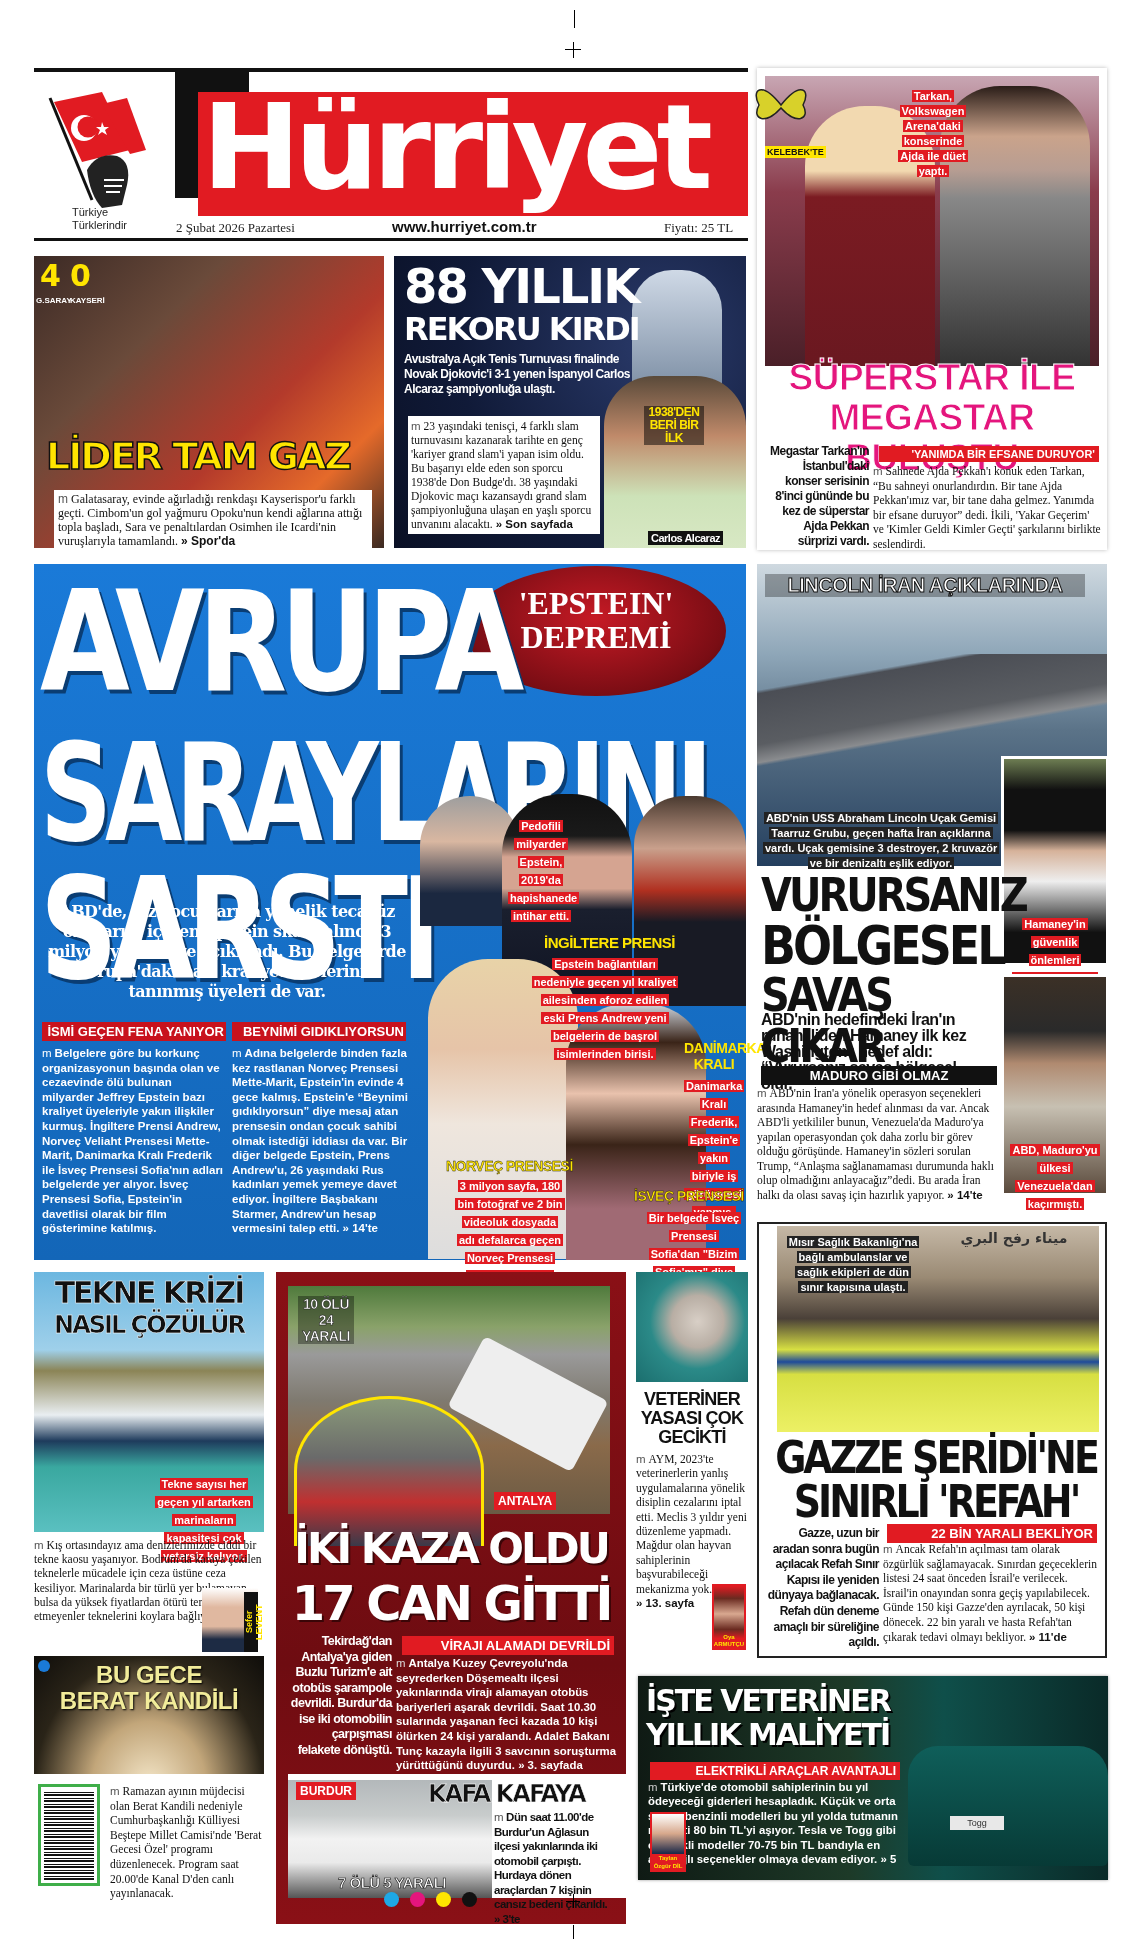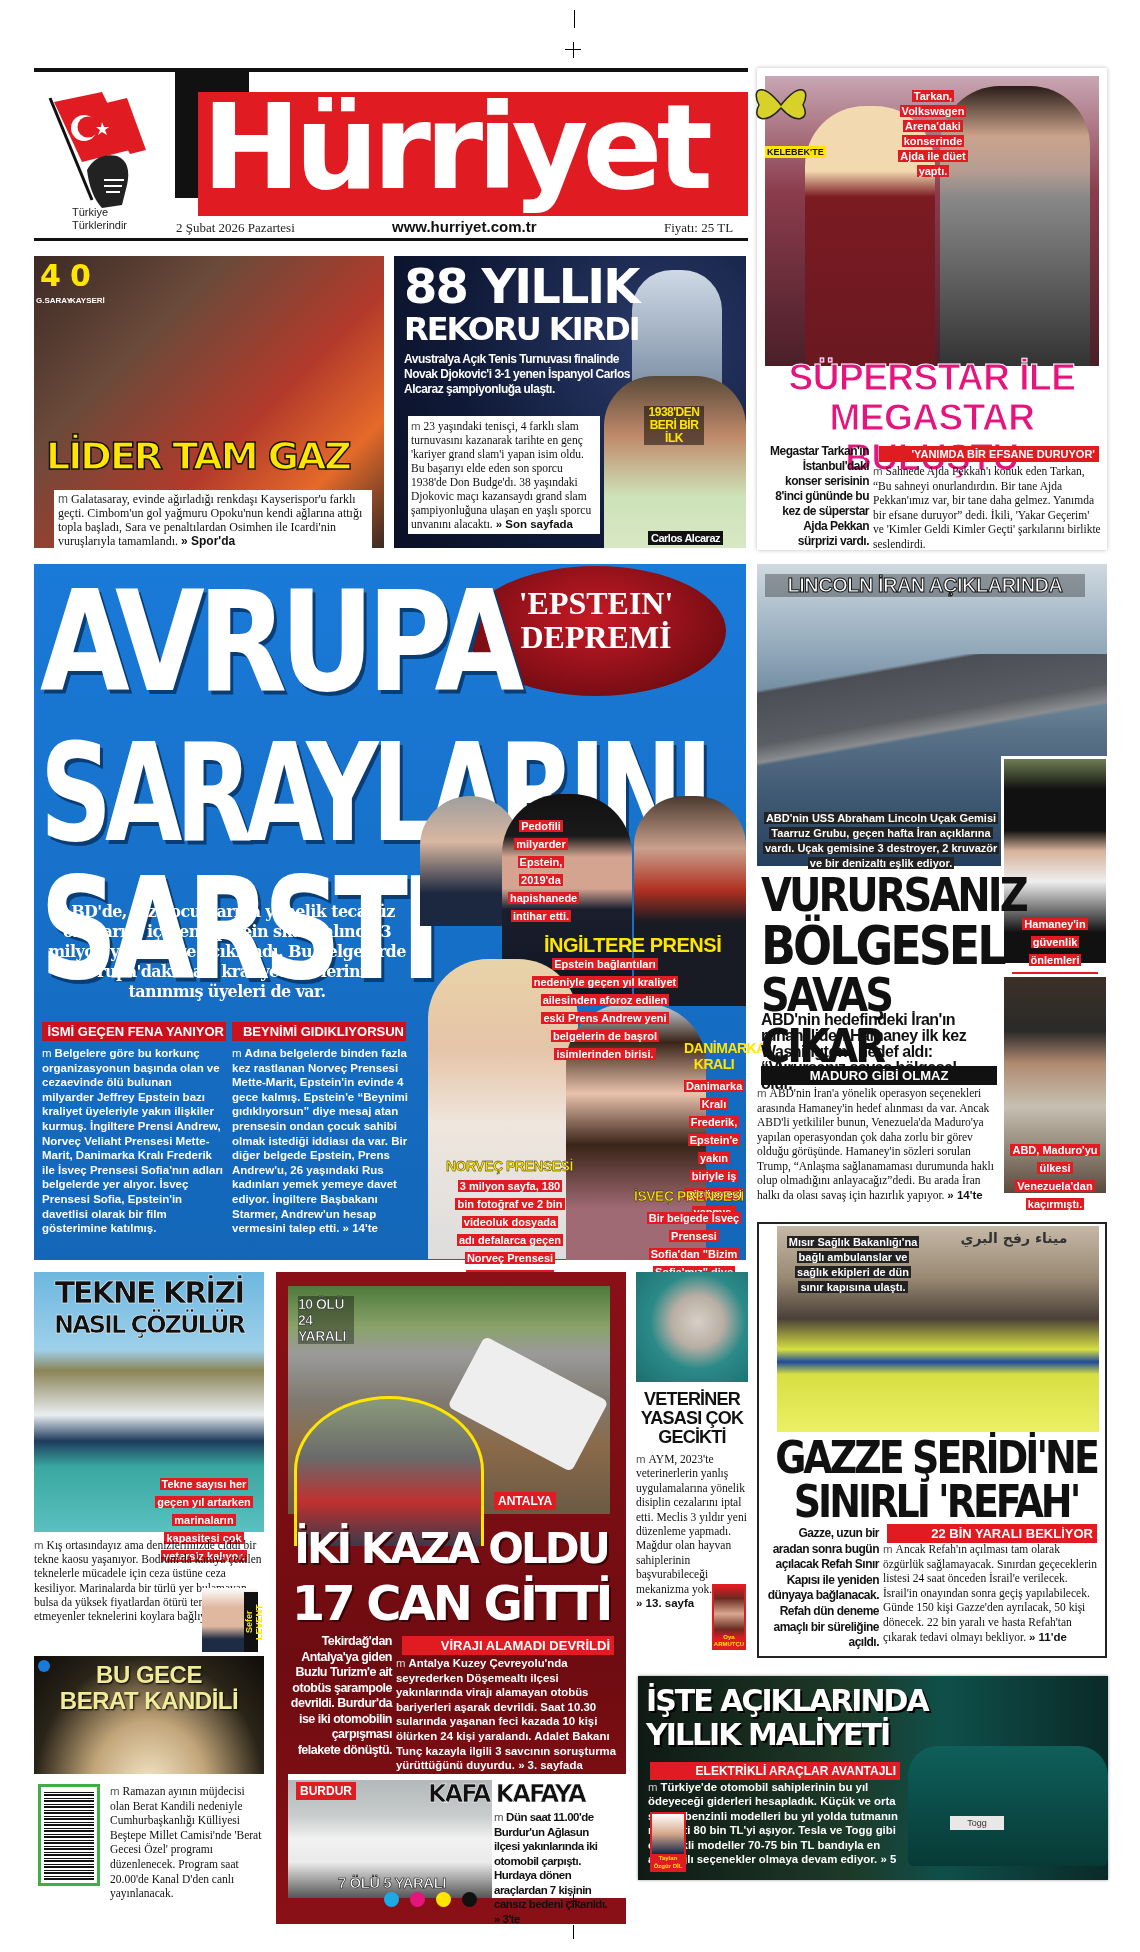--- a/index.html
+++ b/index.html
@@ -105,21 +105,21 @@
     <div style="font-size:100px;line-height:104px;margin-top:34px;transform:scaleY(1.35);transform-origin:top left">SARAYLARINI</div>
     <div style="font-size:108px;line-height:110px;margin-top:30px;transform:scaleY(1.3);transform-origin:top left">SARSTI</div>
   </div>
 
   <div class="abs" style="left:386px;top:232px;width:100px;height:130px;border-radius:50px 50px 0 0;background:linear-gradient(180deg,#9e9e9e 0%,#d9b7a1 35%,#1b2840 75%)"></div>
   <div class="abs" style="left:468px;top:230px;width:130px;height:210px;border-radius:60px 60px 0 0;background:linear-gradient(180deg,#111 0%,#1a1a1a 20%,#d5a491 30%,#d5a491 45%,#1a1f2e 55%,#0f1322 100%)"></div>
   <div class="abs" style="left:600px;top:232px;width:112px;height:210px;border-radius:50px 50px 0 0;background:linear-gradient(180deg,#4a3a30 0%,#c9a08c 25%,#b03020 45%,#181a24 60%)"></div>
   <div class="abs" style="left:394px;top:395px;width:150px;height:300px;border-radius:60px 60px 0 0;background:linear-gradient(180deg,#e8d3a8 0%,#e6c4a8 30%,#efe6dd 55%,#ddd 100%)"></div>
   <div class="abs" style="left:532px;top:440px;width:140px;height:256px;border-radius:60px 60px 0 0;background:linear-gradient(180deg,#cfd6df 0%,#3a2418 15%,#e9c2ad 35%,#3a2418 55%,#a06a74 80%)"></div>
   <div class="abs capbox" style="left:474px;top:252px;width:66px"><span class="cap">Pedofili milyarder Epstein, 2019'da hapishanede intihar etti.</span></div>
-  <div class="abs cond" style="left:510px;top:370px;color:#ffe500;font-size:20px">İNGİLTERE PRENSİ</div>
+  <div class="abs cond" style="left:510px;top:370px;color:#ffe500;font-size:15px">İNGİLTERE PRENSİ</div>
   <div class="abs capbox" style="left:496px;top:390px;width:150px"><span class="cap">Epstein bağlantıları nedeniyle geçen yıl kraliyet ailesinden aforoz edilen eski Prens Andrew yeni belgelerin de başrol isimlerinden birisi.</span></div>
   <div class="abs cond" style="left:650px;top:476px;width:60px;color:#ffe500;font-size:14px;text-align:center;line-height:16px">DANİMARKA KRALI</div>
   <div class="abs capbox" style="left:650px;top:512px;width:60px"><span class="cap">Danimarka Kralı Frederik, Epstein'e yakın biriyle iş görüşmesi yapmış.</span></div>
   <div class="abs cond" style="left:412px;top:594px;color:#ffe500;font-size:14px;-webkit-text-stroke:0.4px #111">NORVEÇ PRENSESİ</div>
   <div class="abs capbox" style="left:420px;top:612px;width:112px"><span class="cap">3 milyon sayfa, 180 bin fotoğraf ve 2 bin videoluk dosyada adı defalarca geçen Norveç Prensesi Mette-Marit özür açıklaması yaptı.</span></div>
   <div class="abs cond" style="left:600px;top:624px;color:#ffe500;font-size:14px;-webkit-text-stroke:0.4px #111">İSVEÇ PRENSESİ</div>
   <div class="abs capbox" style="left:612px;top:644px;width:96px"><span class="cap">Bir belgede İsveç Prensesi Sofia'dan "Bizim Sofia'mız" diye bahsediliyor.</span></div>
 
   <div class="abs" style="left:8px;top:338px;width:370px;text-align:center;color:#fff;font-family:'DejaVu Serif',serif;font-weight:bold;font-size:16px;line-height:20px;letter-spacing:-0.6px">ABD'de, kız çocuklarına yönelik tecavüz olaylarını içeren Epstein skandalında 3 milyon yeni belge açıklandı. Bu belgelerde Avrupa'daki bazı kraliyet ailelerinin tanınmış üyeleri de var.</div>
   <div class="abs tag" style="left:8px;top:458px;width:184px;background:#c8121d;font-size:13px;padding:2px">İSMİ GEÇEN FENA YANIYOR</div>
@@ -172,21 +172,21 @@
   </div>
 
   <div class="abs serif" style="left:76px;top:128px;width:154px;font-size:11.5px;line-height:14.6px"><span class="bullet">m</span><span>Ramazan ayının müjdecisi olan Berat Kandili nedeniyle Cumhurbaşkanlığı Külliyesi Beştepe Millet Camisi'nde 'Berat Gecesi Özel' programı düzenlenecek. Program saat 20.00'de Kanal D'den canlı yayınlanacak.</span></div>
 </div>
 
 <div class="abs" style="left:276px;top:1272px;width:350px;height:652px;background:linear-gradient(180deg,#8a1016 0%,#6e0c11 60%,#8a1016 100%)">
   <div class="abs photo" style="left:12px;top:14px;width:322px;height:228px;background:linear-gradient(180deg,#4f7a3c 0%,#8aa26a 18%,#9a9a9a 30%,#7f7a70 50%,#8a6a4a 70%,#6a5a44 100%)">
     <div class="abs" style="left:170px;top:78px;width:140px;height:80px;background:#eee;transform:rotate(28deg);border-radius:6px"></div>
   </div>
   <div class="abs" style="left:18px;top:124px;width:190px;height:150px;border-radius:50% 50% 0 0;border:3px solid #ffe500;border-bottom:none;background:linear-gradient(180deg,#8a9a7a 0%,#6a6a6a 40%,#c03030 70%,#3a3a4a 100%)"></div>
-  <div class="abs cond" style="left:22px;top:24px;width:56px;color:#fff;font-size:14px;line-height:16px;-webkit-text-stroke:0.5px #111;background:rgba(0,0,0,0.35)">10 ÖLÜ 24 YARALI</div>
+  <div class="abs cond" style="left:22px;top:24px;width:56px;text-align:center;color:#fff;font-size:14px;line-height:16px;-webkit-text-stroke:0.5px #111;background:rgba(0,0,0,0.35)">10 ÖLÜ 24 YARALI</div>
   <div class="abs tag" style="left:218px;top:220px;font-size:12px">ANTALYA</div>
   <div class="abs" style="left:0;top:250px;width:350px;text-align:center;color:#fff;font-family:'DejaVu Sans',sans-serif;font-weight:bold;letter-spacing:-3px;text-shadow:2px 2px 0 #3a0507">
     <div style="font-size:42px;line-height:54px">İKİ KAZA OLDU</div>
     <div style="font-size:48px;line-height:54px">17 CAN GİTTİ</div>
   </div>
   <div class="abs cond" style="left:12px;top:362px;width:104px;text-align:right;color:#fff;font-size:12.5px;line-height:15.5px">Tekirdağ'dan Antalya'ya giden Buzlu Turizm'e ait otobüs şarampole devrildi. Burdur'da ise iki otomobilin çarpışması felakete dönüştü.</div>
   <div class="abs tag" style="left:126px;top:364px;width:212px;font-size:13px">VİRAJI ALAMADI DEVRİLDİ</div>
   <div class="abs sans" style="left:120px;top:384px;width:222px;color:#fff;font-weight:bold;font-size:11.4px;line-height:14.6px"><span class="bullet" style="color:#ddd">m</span><span>Antalya Kuzey Çevreyolu'nda seyrederken Döşemealtı ilçesi yakınlarında virajı alamayan otobüs bariyerleri aşarak devrildi. Saat 10.30 sularında yaşanan feci kazada 10 kişi ölürken 24 kişi yaralandı. Adalet Bakanı Tunç kazayla ilgili 3 savcının soruşturma yürüttüğünü duyurdu.</span> <span>» 3. sayfada</span></div>
   <div class="abs" style="left:12px;top:502px;width:384px;height:124px;background:#fff">
     <div class="abs photo" style="left:0;top:6px;width:204px;height:118px;background:linear-gradient(180deg,#b3b8ba 0%,#c8cccc 30%,#f2f2f2 50%,#eaeaea 70%,#555 100%)"></div>
@@ -219,21 +219,21 @@
   </div>
   <div class="abs cond" style="left:8px;top:302px;width:112px;text-align:right;font-size:12px;line-height:15.6px">Gazze, uzun bir aradan sonra bugün açılacak Refah Sınır Kapısı ile yeniden dünyaya bağlanacak. Refah dün deneme amaçlı bir süreliğine açıldı.</div>
   <div class="abs tag" style="left:128px;top:300px;width:210px;font-size:13px">22 BİN YARALI BEKLİYOR</div>
   <div class="abs serif" style="left:124px;top:318px;width:218px;font-size:11.5px;line-height:14.6px"><span class="bullet">m</span><span>Ancak Refah'ın açılması tam olarak özgürlük sağlamayacak. Sınırdan geçeceklerin listesi 24 saat önceden İsrail'e verilecek. İsrail'in onayından sonra geçiş yapılabilecek. Günde 150 kişi Gazze'den ayrılacak, 50 kişi dönecek. 22 bin yaralı ve hasta Refah'tan çıkarak tedavi olmayı bekliyor.</span> <b class="sans">» 11'de</b></div>
 </div>
 
 <div class="abs" style="left:638px;top:1676px;width:470px;height:204px;background:linear-gradient(90deg,#0f1a14 0%,#1d3a28 45%,#0f4f4a 65%,#0a2a28 100%);box-shadow:0 0 3px #999">
   <div class="abs" style="left:270px;top:70px;width:200px;height:120px;background:linear-gradient(180deg,#0f5f5a,#073a36);border-radius:30px 30px 6px 6px"></div>
   <div class="abs sans" style="left:312px;top:140px;width:54px;background:#e8e8e8;color:#333;font-size:9px;text-align:center;padding:2px">Togg</div>
   <div class="abs" style="left:8px;top:8px;color:#fff;font-family:'DejaVu Sans',sans-serif;font-weight:bold;letter-spacing:-2px;text-shadow:2px 2px 0 #000">
-    <div style="font-size:30px;line-height:34px">İŞTE AÇIKLARINDA</div>
+    <div style="font-size:30px;line-height:34px">İŞTE VETERİNER</div>
     <div style="font-size:30px;line-height:34px">YILLIK MALİYETİ</div>
   </div>
   <div class="abs tag" style="left:12px;top:86px;width:250px;font-size:12px">ELEKTRİKLİ ARAÇLAR AVANTAJLI</div>
   <div class="abs sans" style="left:10px;top:104px;width:262px;color:#fff;font-weight:bold;font-size:11.4px;line-height:14.4px"><span class="bullet" style="color:#ccc">m</span><span>Türkiye'de otomobil sahiplerinin bu yıl ödeyeceği giderleri hesapladık. Küçük ve orta sınıfta benzinli modelleri bu yıl yolda tutmanın maliyeti 80 bin TL'yi aşıyor. Tesla ve Togg gibi elektrikli modeller 70-75 bin TL bandıyla en avantajlı seçenekler olmaya devam ediyor.</span> <span>» 5</span></div>
   <div class="abs" style="left:12px;top:136px;width:36px;height:60px;background:linear-gradient(180deg,#fff 0%,#d7a88c 35%,#1e2b4a 70%);border:2px solid #e11b22"></div>
   <div class="abs sans" style="left:12px;top:178px;width:36px;text-align:center;background:#e11b22;color:#ffe500;font-size:6px;font-weight:bold;line-height:8px">Taylan Özgür DİL</div>
 </div>
 
 <div class="abs" style="left:384px;top:1892px;width:100px;height:16px">
   <span class="abs" style="left:0;top:0;width:15px;height:15px;border-radius:50%;background:#1ea8e6"></span>

